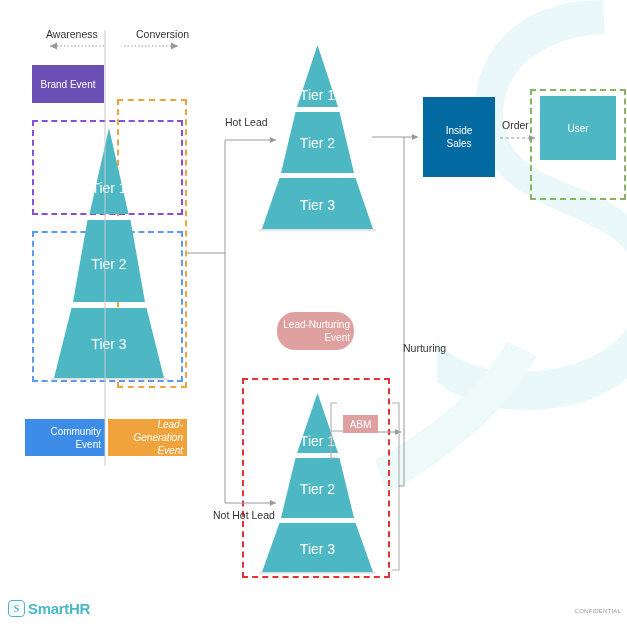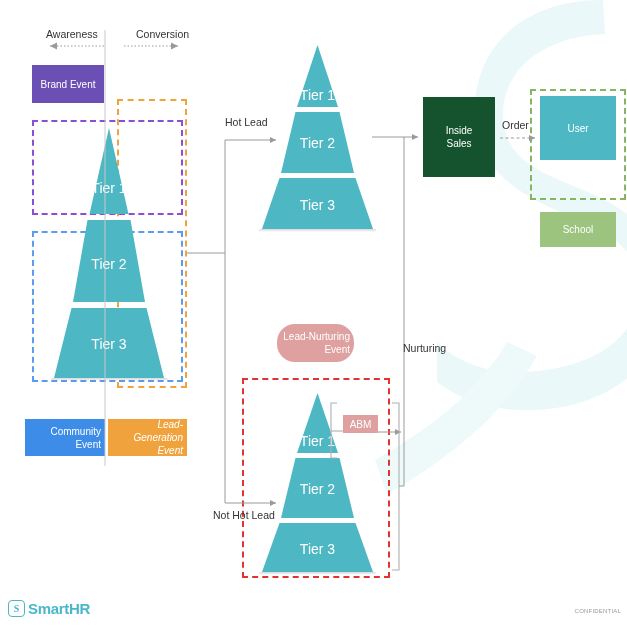--- a/index.html
+++ b/index.html
@@ -103,36 +103,33 @@
   </div>
 
   <div class="box" style="left:25px;top:419px;width:80px;height:37px;background:#3d8ce8;">
     <span>Community Event</span>
   </div>
 
   <div class="box" style="left:108px;top:419px;width:79px;height:37px;background:#f0a23c;font-style:italic;">
     <span>Lead-Generation Event</span>
   </div>
 
-  <div class="box" style="left:277px;top:324px;width:77px;height:38px;background:#dfa0a0;border-radius:18px;">
+  <div class="box" style="left:277px;top:312px;width:77px;height:38px;background:#dfa0a0;border-radius:18px;">
     <span>Lead-Nurturing Event</span>
   </div>
 
-  <div class="box" style="left:423px;top:97px;width:72px;height:80px;background:#14532d;flex-direction:column;">
+  <div class="box" style="left:423px;top:97px;width:72px;height:80px;background:#0369a1;flex-direction:column;">
     <span>Inside</span>
     <span>Sales</span>
   </div>
 
   <div class="box" style="left:540px;top:96px;width:76px;height:64px;background:#4db7c4;">
     <span>User</span>
   </div>
 
-  <div class="box" style="left:540px;top:212px;width:76px;height:35px;background:#9cc47e;">
-    <span>School</span>
-  </div>
 
   <div class="box" style="left:343px;top:415px;width:35px;height:18px;background:#dfa0a0;font-size:10px;">
     <span>ABM</span>
   </div>
 
   <div class="pyr" style="left:33px;top:128px;width:152px;height:254px;">
     <svg width="152" height="254" viewBox="0 0 152 254">
 
       <polygon points="76,0 95.5,86 56.5,86" fill="#4db7c4"></polygon>
 

